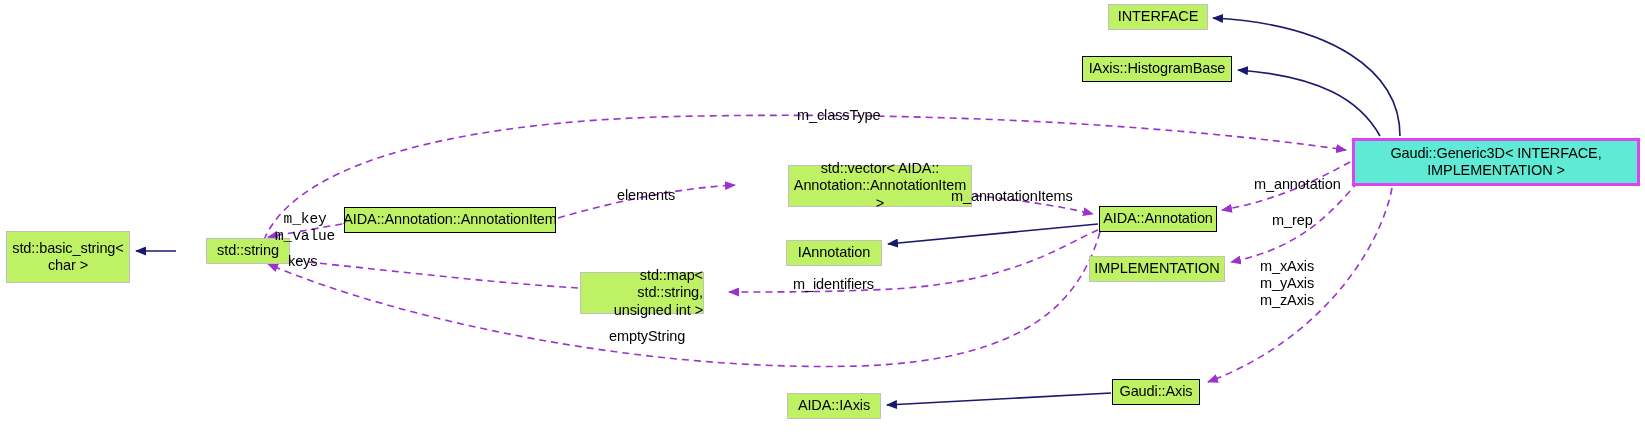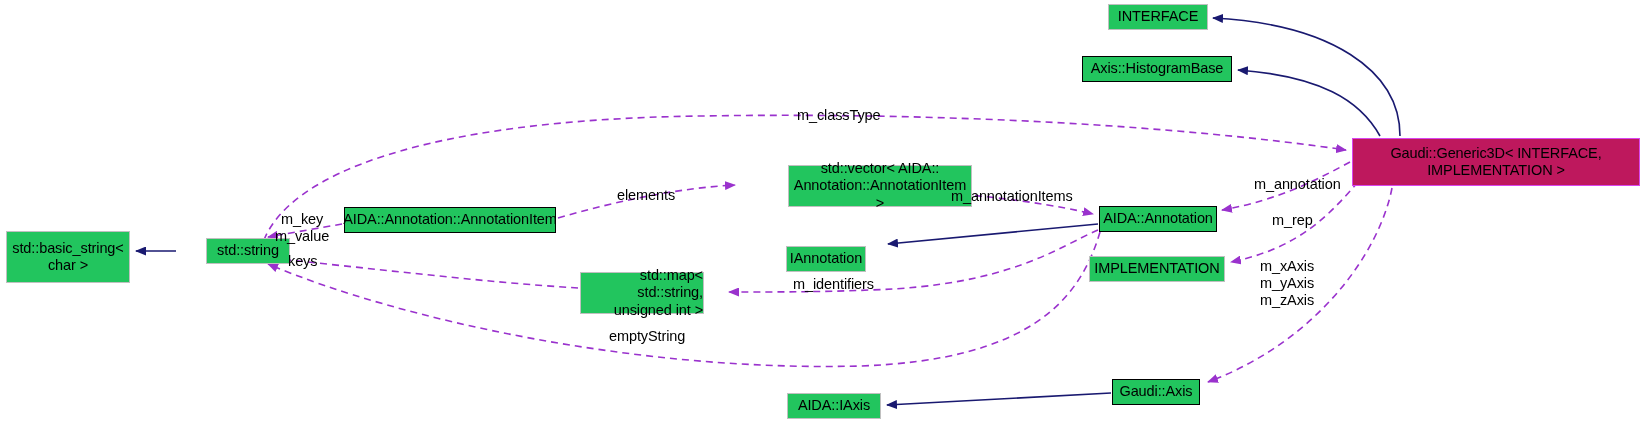--- a/index.html
+++ b/index.html
@@ -24,35 +24,35 @@
     width: 1645px;
     height: 447px;
   }
   .node {
     position: absolute;
     box-sizing: border-box;
     display: flex;
     align-items: center;
     justify-content: center;
     text-align: center;
-    background: #22c55e;
+    background: #bef264;
     border: 1px solid #c0c0c0;
     font-size: 14.5px;
     color: #000000;
     line-height: 1.18;
     white-space: pre-line;
     letter-spacing: -0.1px;
     z-index: 2;
   }
   .node.solid {
     border: 1px solid #000000;
   }
   .node.highlight {
-    background: #be185d;
-    border: 1px solid #d946ef;
+    background: #5eead4;
+    border: 3px solid #d946ef;
   }
   .edge-label {
     position: absolute;
     font-size: 14.5px;
     color: #000000;
     white-space: pre-line;
     text-align: center;
     line-height: 1.18;
     letter-spacing: -0.1px;
     z-index: 3;
@@ -106,55 +106,55 @@
       <path d="M1350,162 C1320,178 1280,200 1222,210"></path>
 
       <path d="M1358,182 C1330,214 1300,248 1231,262"></path>
 
       <path d="M1392,188 C1380,250 1320,340 1208,382"></path>
     </g>
   </svg>
 
   <div class="node light" style="left:1108px; top:4px; width:100px; height:26px;">INTERFACE</div>
 
-  <div class="node solid" style="left:1082px; top:56px; width:150px; height:26px;">Axis::HistogramBase</div>
+  <div class="node solid" style="left:1082px; top:56px; width:150px; height:26px;">IAxis::HistogramBase</div>
 
   <div class="node highlight" style="left:1352px; top:138px; width:288px; height:48px;">Gaudi::Generic3D&lt; INTERFACE,
 IMPLEMENTATION &gt;</div>
 
   <div class="node light" style="left:6px; top:231px; width:124px; height:52px;">std::basic_string&lt;
 char &gt;</div>
 
   <div class="node light" style="left:178px; top:238px; width:84px; height:26px;margin-left:28px;">std::string</div>
 
   <div class="node solid" style="left:344px; top:207px; width:212px; height:26px;">AIDA::Annotation::AnnotationItem</div>
 
   <div class="node light" style="left:741px; top:165px; width:184px; height:42px;margin-left:47px;">std::vector&lt; AIDA::
 Annotation::AnnotationItem &gt;</div>
 
   <div class="node light" style="left:580px; top:272px; width:124px; height:42px;text-align:right;">std::map&lt; std::string,
 unsigned int &gt;</div>
 
-  <div class="node light" style="left:786px; top:246px; width:80px; height:26px;">IAnnotation</div>
+  <div class="node light" style="left:786px; top:240px; width:96px; height:26px;">IAnnotation</div>
 
   <div class="node light" style="left:1089px; top:256px; width:136px; height:26px;">IMPLEMENTATION</div>
 
   <div class="node solid" style="left:1099px; top:206px; width:118px; height:26px;">AIDA::Annotation</div>
 
   <div class="node light" style="left:787px; top:393px; width:94px; height:26px;">AIDA::IAxis</div>
 
   <div class="node solid" style="left:1112px; top:379px; width:88px; height:26px;">Gaudi::Axis</div>
 
   <div class="edge-label" style="left:797px; top:101px;">m_classType</div>
 
   <div class="edge-label" style="left:617px; top:181px;">elements</div>
 
   <div class="edge-label" style="left:951px; top:182px;">m_annotationItems</div>
 
-  <div class="edge-label" style="left:275px; top:205px; text-align:center;">m_key
+  <div class="edge-label" style="left:275px; top:205px; text-align:center;font-family:Liberation Mono, monospace;">m_key
 m_value</div>
 
   <div class="edge-label" style="left:288px; top:247px;">keys</div>
 
   <div class="edge-label" style="left:793px; top:270px;">m_identifiers</div>
 
   <div class="edge-label" style="left:609px; top:322px;">emptyString</div>
 
   <div class="edge-label" style="left:1254px; top:170px;">m_annotation</div>
 

